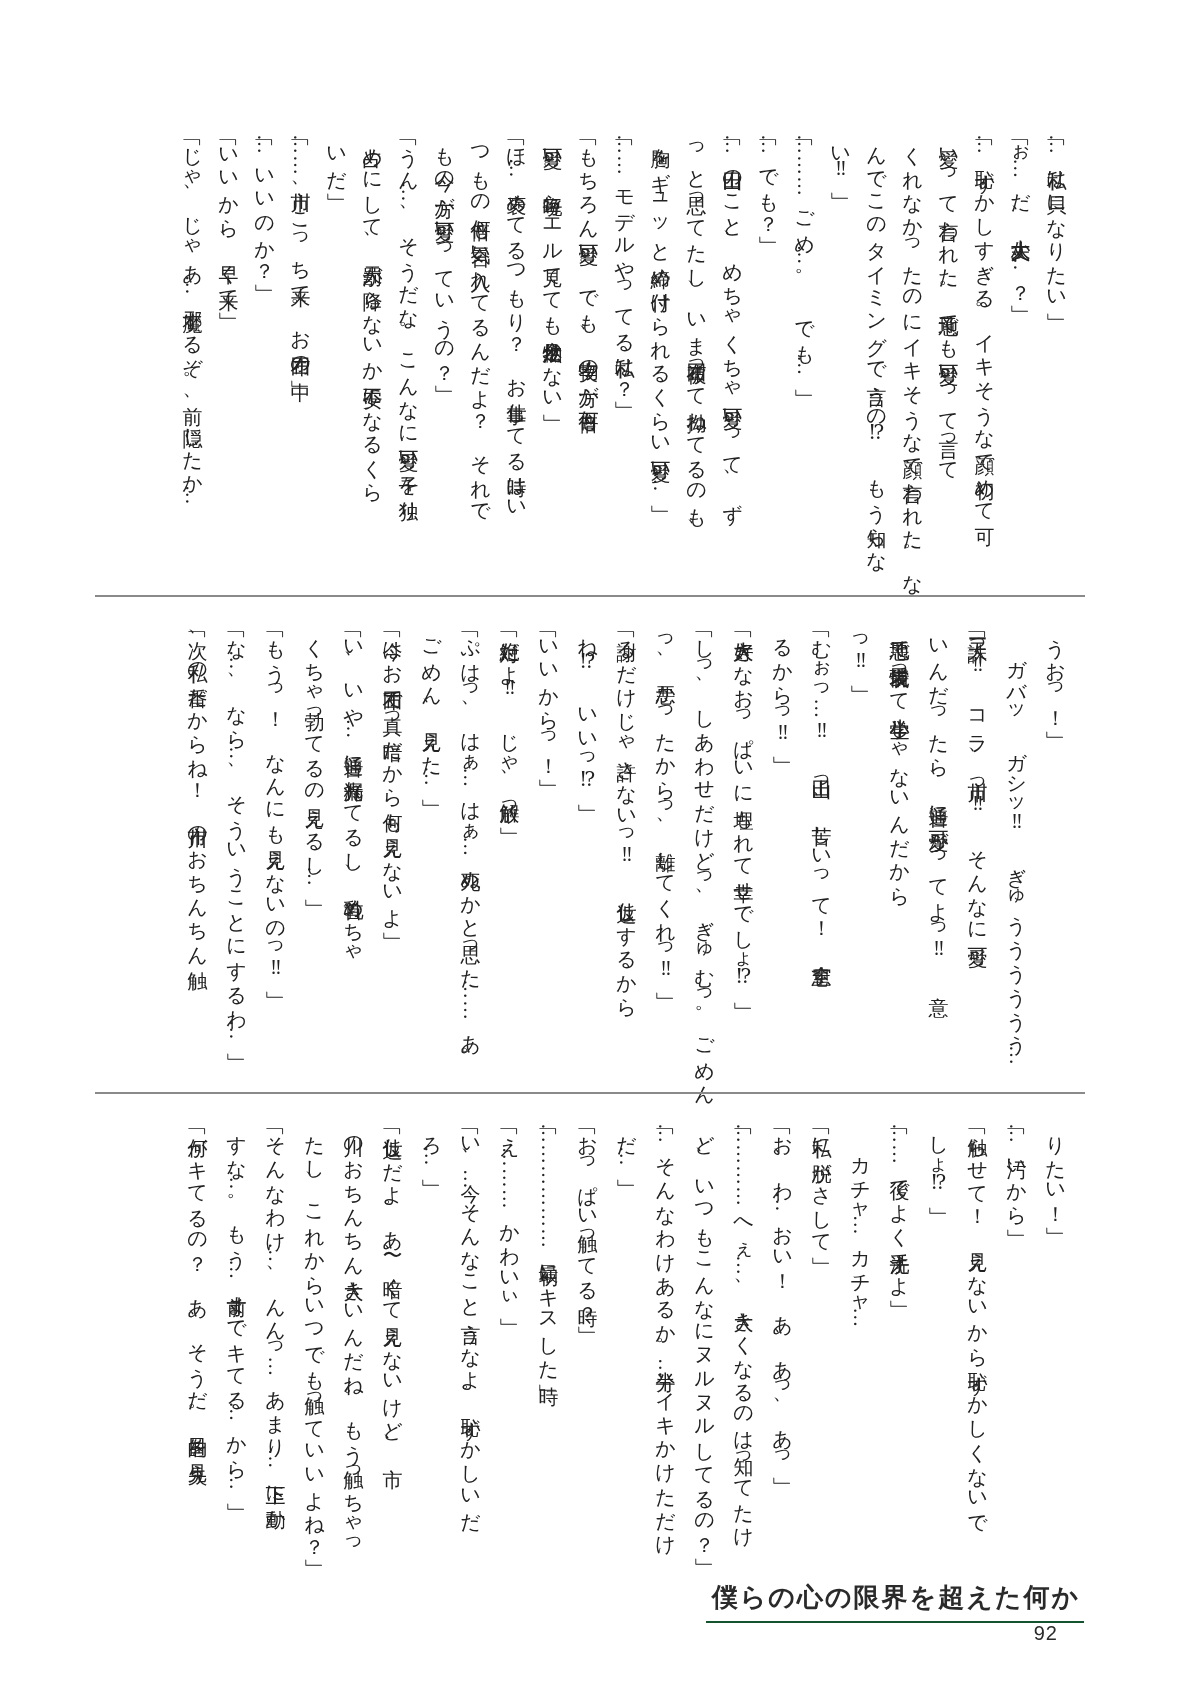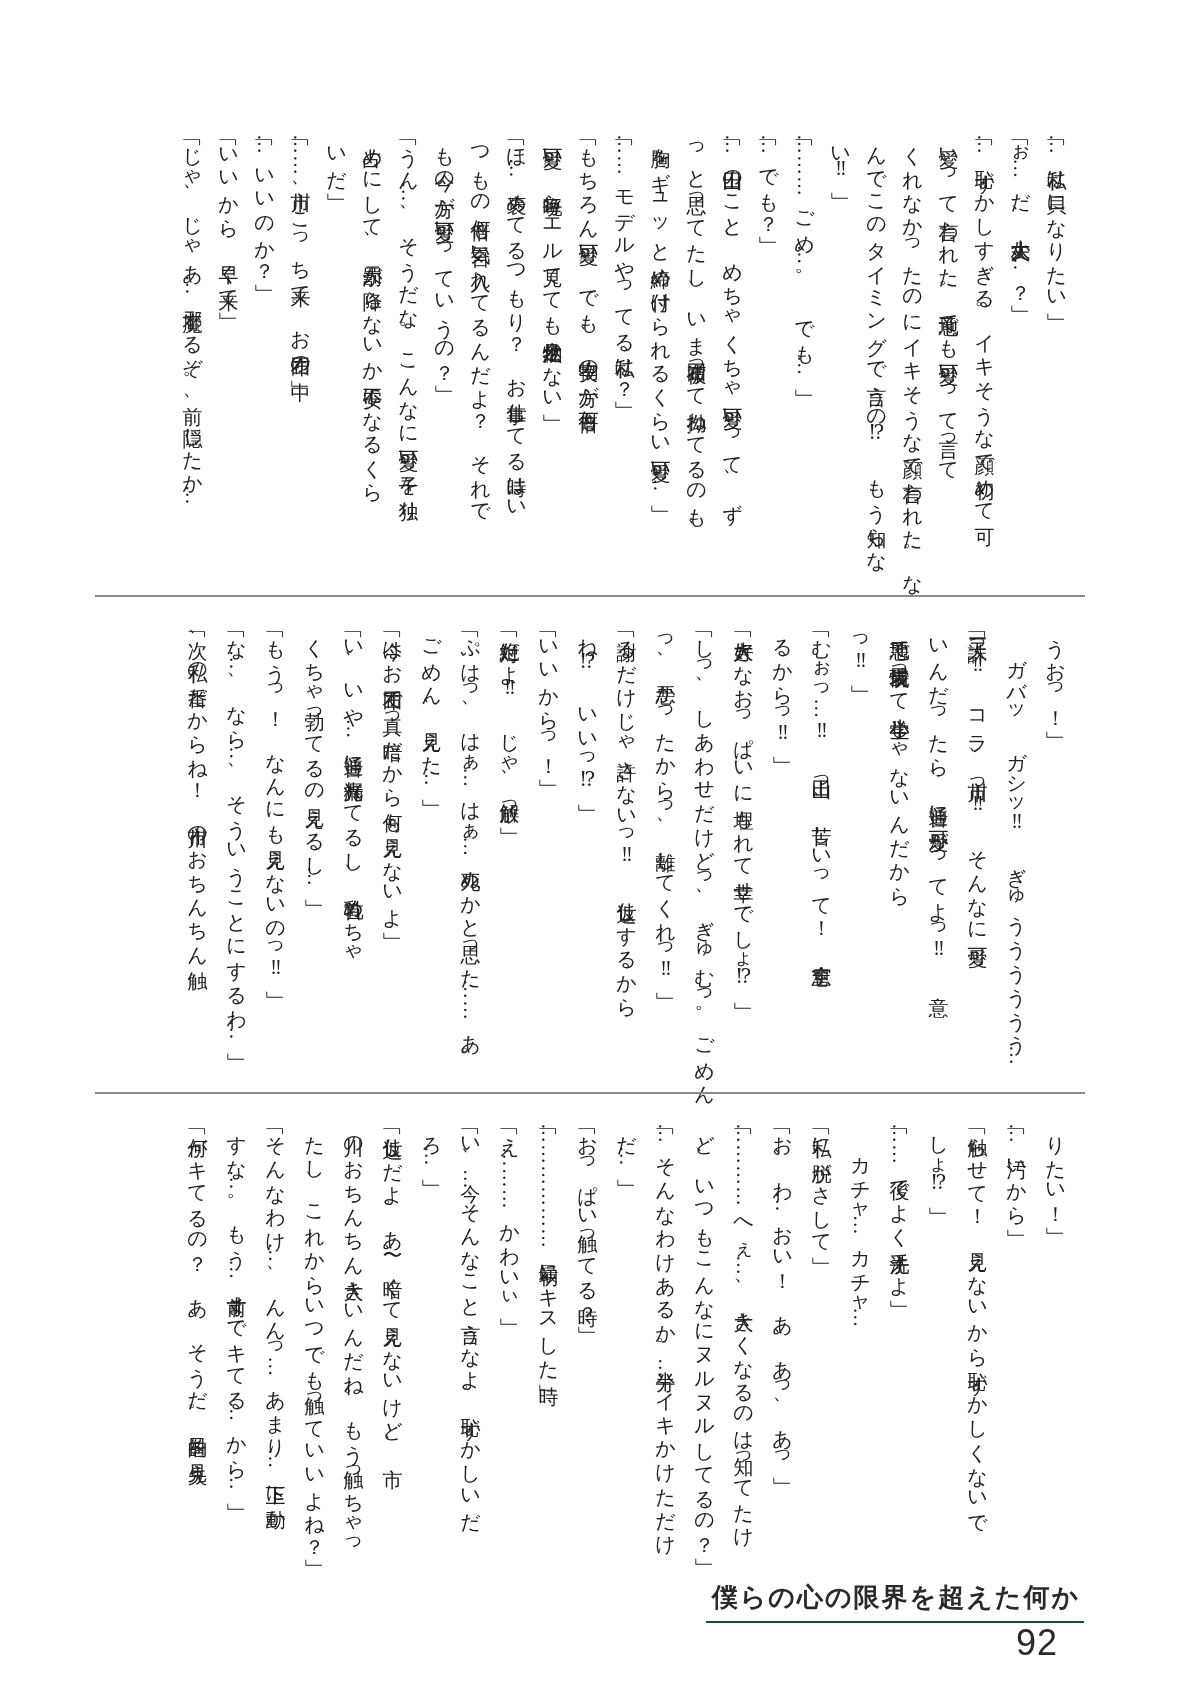--- a/index.html
+++ b/index.html
@@ -54,21 +54,21 @@
     letter-spacing:2px;
     color:#2a2a2a;
     border-bottom:2px solid #14532d;
     padding:0 4px 6px 6px;
   }
   .page-num {
     position:absolute;
     right:142px;
     top:1622px;
     font-family:"Liberation Sans","DejaVu Sans",sans-serif;
-    font-size:36px;
+    font-size:20px;
     color:#2a2a2a;
     letter-spacing:1px;
   }
 </style>
 </head>
 <body>
 
 <div class="page">
 
   <section class="vblock b1">

